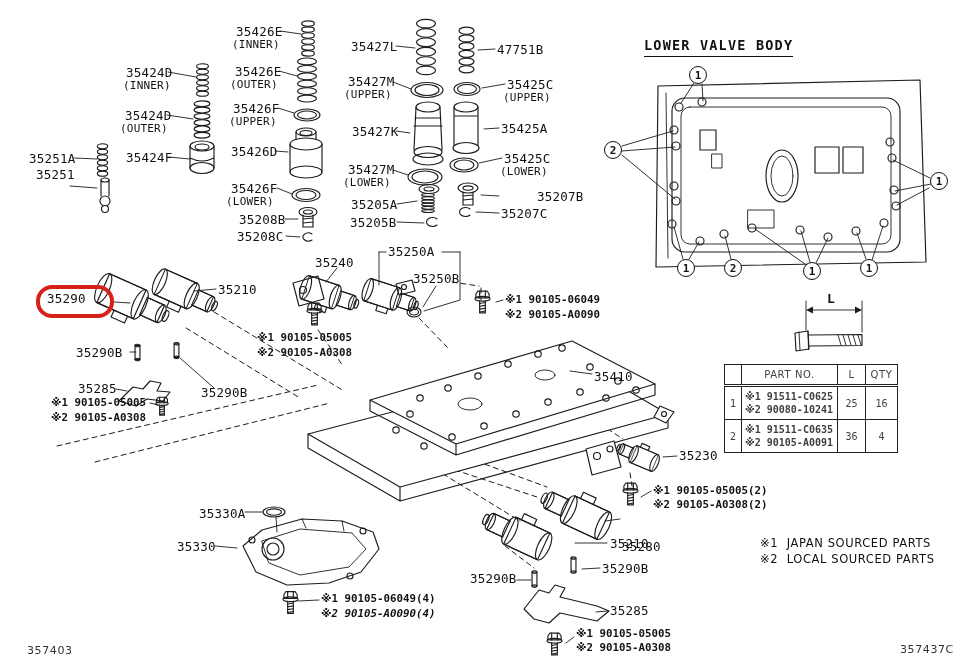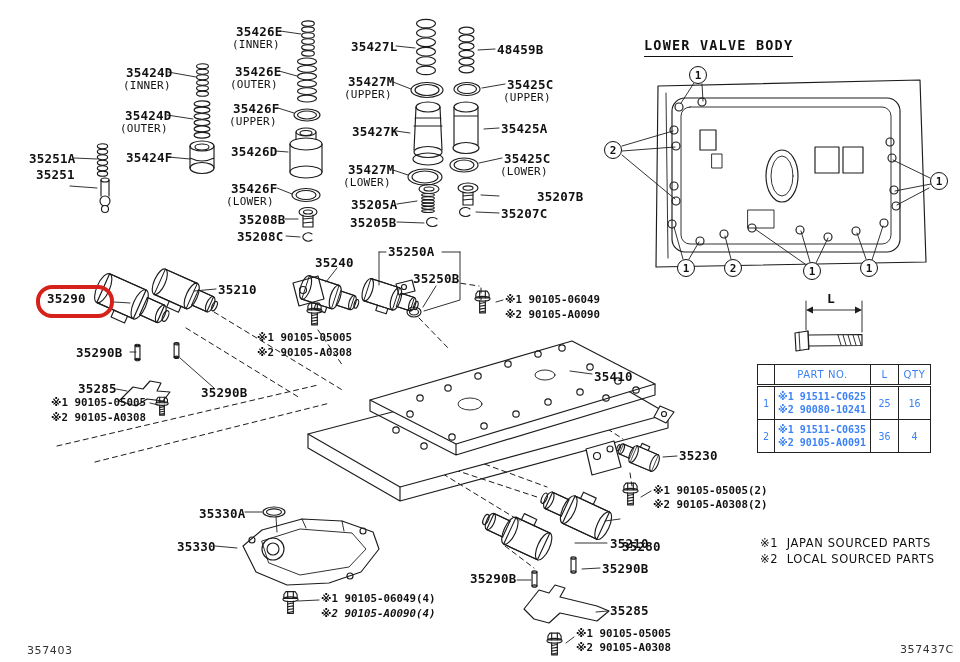--- a/index.html
+++ b/index.html
@@ -6,33 +6,33 @@
   .stage{position:relative;width:960px;height:662px;background:#ffffff;overflow:hidden;
          font-family:"DejaVu Sans","Liberation Sans",sans-serif;color:#111;}
   #art{position:absolute;left:0;top:0;}
   #art *{stroke:#1c1c1c;stroke-width:1.15;fill:none;stroke-linecap:round;stroke-linejoin:round;}
   #art .wf{fill:#ffffff;}
   #art .thin{stroke-width:0.9;}
   #art .dash{stroke-dasharray:5 4;stroke-width:1;}
   #art .fillk{fill:#1c1c1c;stroke:none;}
   .lbl{position:absolute;line-height:1.05;white-space:pre;color:#111;
        font-family:"DejaVu Sans Mono","DejaVu Sans",monospace;}
-  .pn{font-size:12.5px;font-weight:bold;letter-spacing:0.2px;}
+  .pn{font-size:12.5px;font-weight:normal;letter-spacing:0.2px;}
   .sub{font-size:11px;letter-spacing:0.2px;}
   .ref{font-size:10.8px;font-weight:bold;}
   .title{font-size:13.5px;font-weight:bold;letter-spacing:1.2px;border-bottom:1.6px solid #111;padding-bottom:4px;}
   .legend{font-family:"DejaVu Sans","Liberation Sans",sans-serif;font-size:11.5px;letter-spacing:0.6px;}
   .code{font-family:"DejaVu Sans","Liberation Sans",sans-serif;font-size:11px;color:#333;letter-spacing:0.6px;}
   .dim{font-size:13px;font-weight:bold;}
   .callout{position:absolute;width:18px;height:18px;border:1.4px solid #111;border-radius:50%;
            background:#fff;display:flex;align-items:center;justify-content:center;
            font:bold 11px "DejaVu Sans Mono",monospace;color:#111;box-sizing:border-box;}
   .oval{position:absolute;left:36px;top:285px;width:70px;height:25px;border:4px solid #d6201a;border-radius:16px;}
-  .ptable{position:absolute;left:757px;top:364px;width:173px;border-collapse:collapse;
-          font-family:"DejaVu Sans Mono","DejaVu Sans",monospace;color:#3b82f6;table-layout:fixed;}
+  .ptable{position:absolute;left:724px;top:364px;width:173px;border-collapse:collapse;
+          font-family:"DejaVu Sans Mono","DejaVu Sans",monospace;color:#404040;table-layout:fixed;}
   .ptable th,.ptable td{border:1.2px solid #222;padding:0;text-align:center;overflow:hidden;}
   .ptable th{font-family:"DejaVu Sans","Liberation Sans",sans-serif;font-size:10px;font-weight:normal;
              letter-spacing:0.6px;height:19px;border-bottom:3px double #222;}
   .ptable td{height:32px;font-size:10px;}
   .ptable .pncell{text-align:left;padding-left:3px;}
   .ptable .pncell div{font-size:10px;font-weight:bold;line-height:13px;white-space:pre;}
   .c-ref{width:17px;} .c-pn{width:96px;} .c-l{width:28px;} .c-qty{width:32px;}
 </style>
 </head>
 <body>
@@ -300,21 +300,21 @@
       <div class="lbl pn" style="left: 235px; top: 65px;">35426E</div>
       <div class="lbl sub" style="left: 230px; top: 79px;">(OUTER)</div>
       <div class="lbl pn" style="left: 233px; top: 102px;">35426F</div>
       <div class="lbl sub" style="left: 229px; top: 116px;">(UPPER)</div>
       <div class="lbl pn" style="left: 231px; top: 145px;">35426D</div>
       <div class="lbl pn" style="left: 231px; top: 182px;">35426F</div>
       <div class="lbl sub" style="left: 226px; top: 196px;">(LOWER)</div>
       <div class="lbl pn" style="left: 239px; top: 213px;">35208B</div>
       <div class="lbl pn" style="left: 237px; top: 230px;">35208C</div>
       <div class="lbl pn" style="left: 351px; top: 40px;">35427L</div>
-      <div class="lbl pn" style="left: 497px; top: 43px;">48459B</div>
+      <div class="lbl pn" style="left: 497px; top: 43px;">47751B</div>
       <div class="lbl pn" style="left: 348px; top: 75px;">35427M</div>
       <div class="lbl sub" style="left: 344px; top: 89px;">(UPPER)</div>
       <div class="lbl pn" style="left: 507px; top: 78px;">35425C</div>
       <div class="lbl sub" style="left: 503px; top: 92px;">(UPPER)</div>
       <div class="lbl pn" style="left: 352px; top: 125px;">35427K</div>
       <div class="lbl pn" style="left: 501px; top: 122px;">35425A</div>
       <div class="lbl pn" style="left: 348px; top: 163px;">35427M</div>
       <div class="lbl sub" style="left: 343px; top: 177px;">(LOWER)</div>
       <div class="lbl pn" style="left: 504px; top: 152px;">35425C</div>
       <div class="lbl sub" style="left: 500px; top: 166px;">(LOWER)</div>

